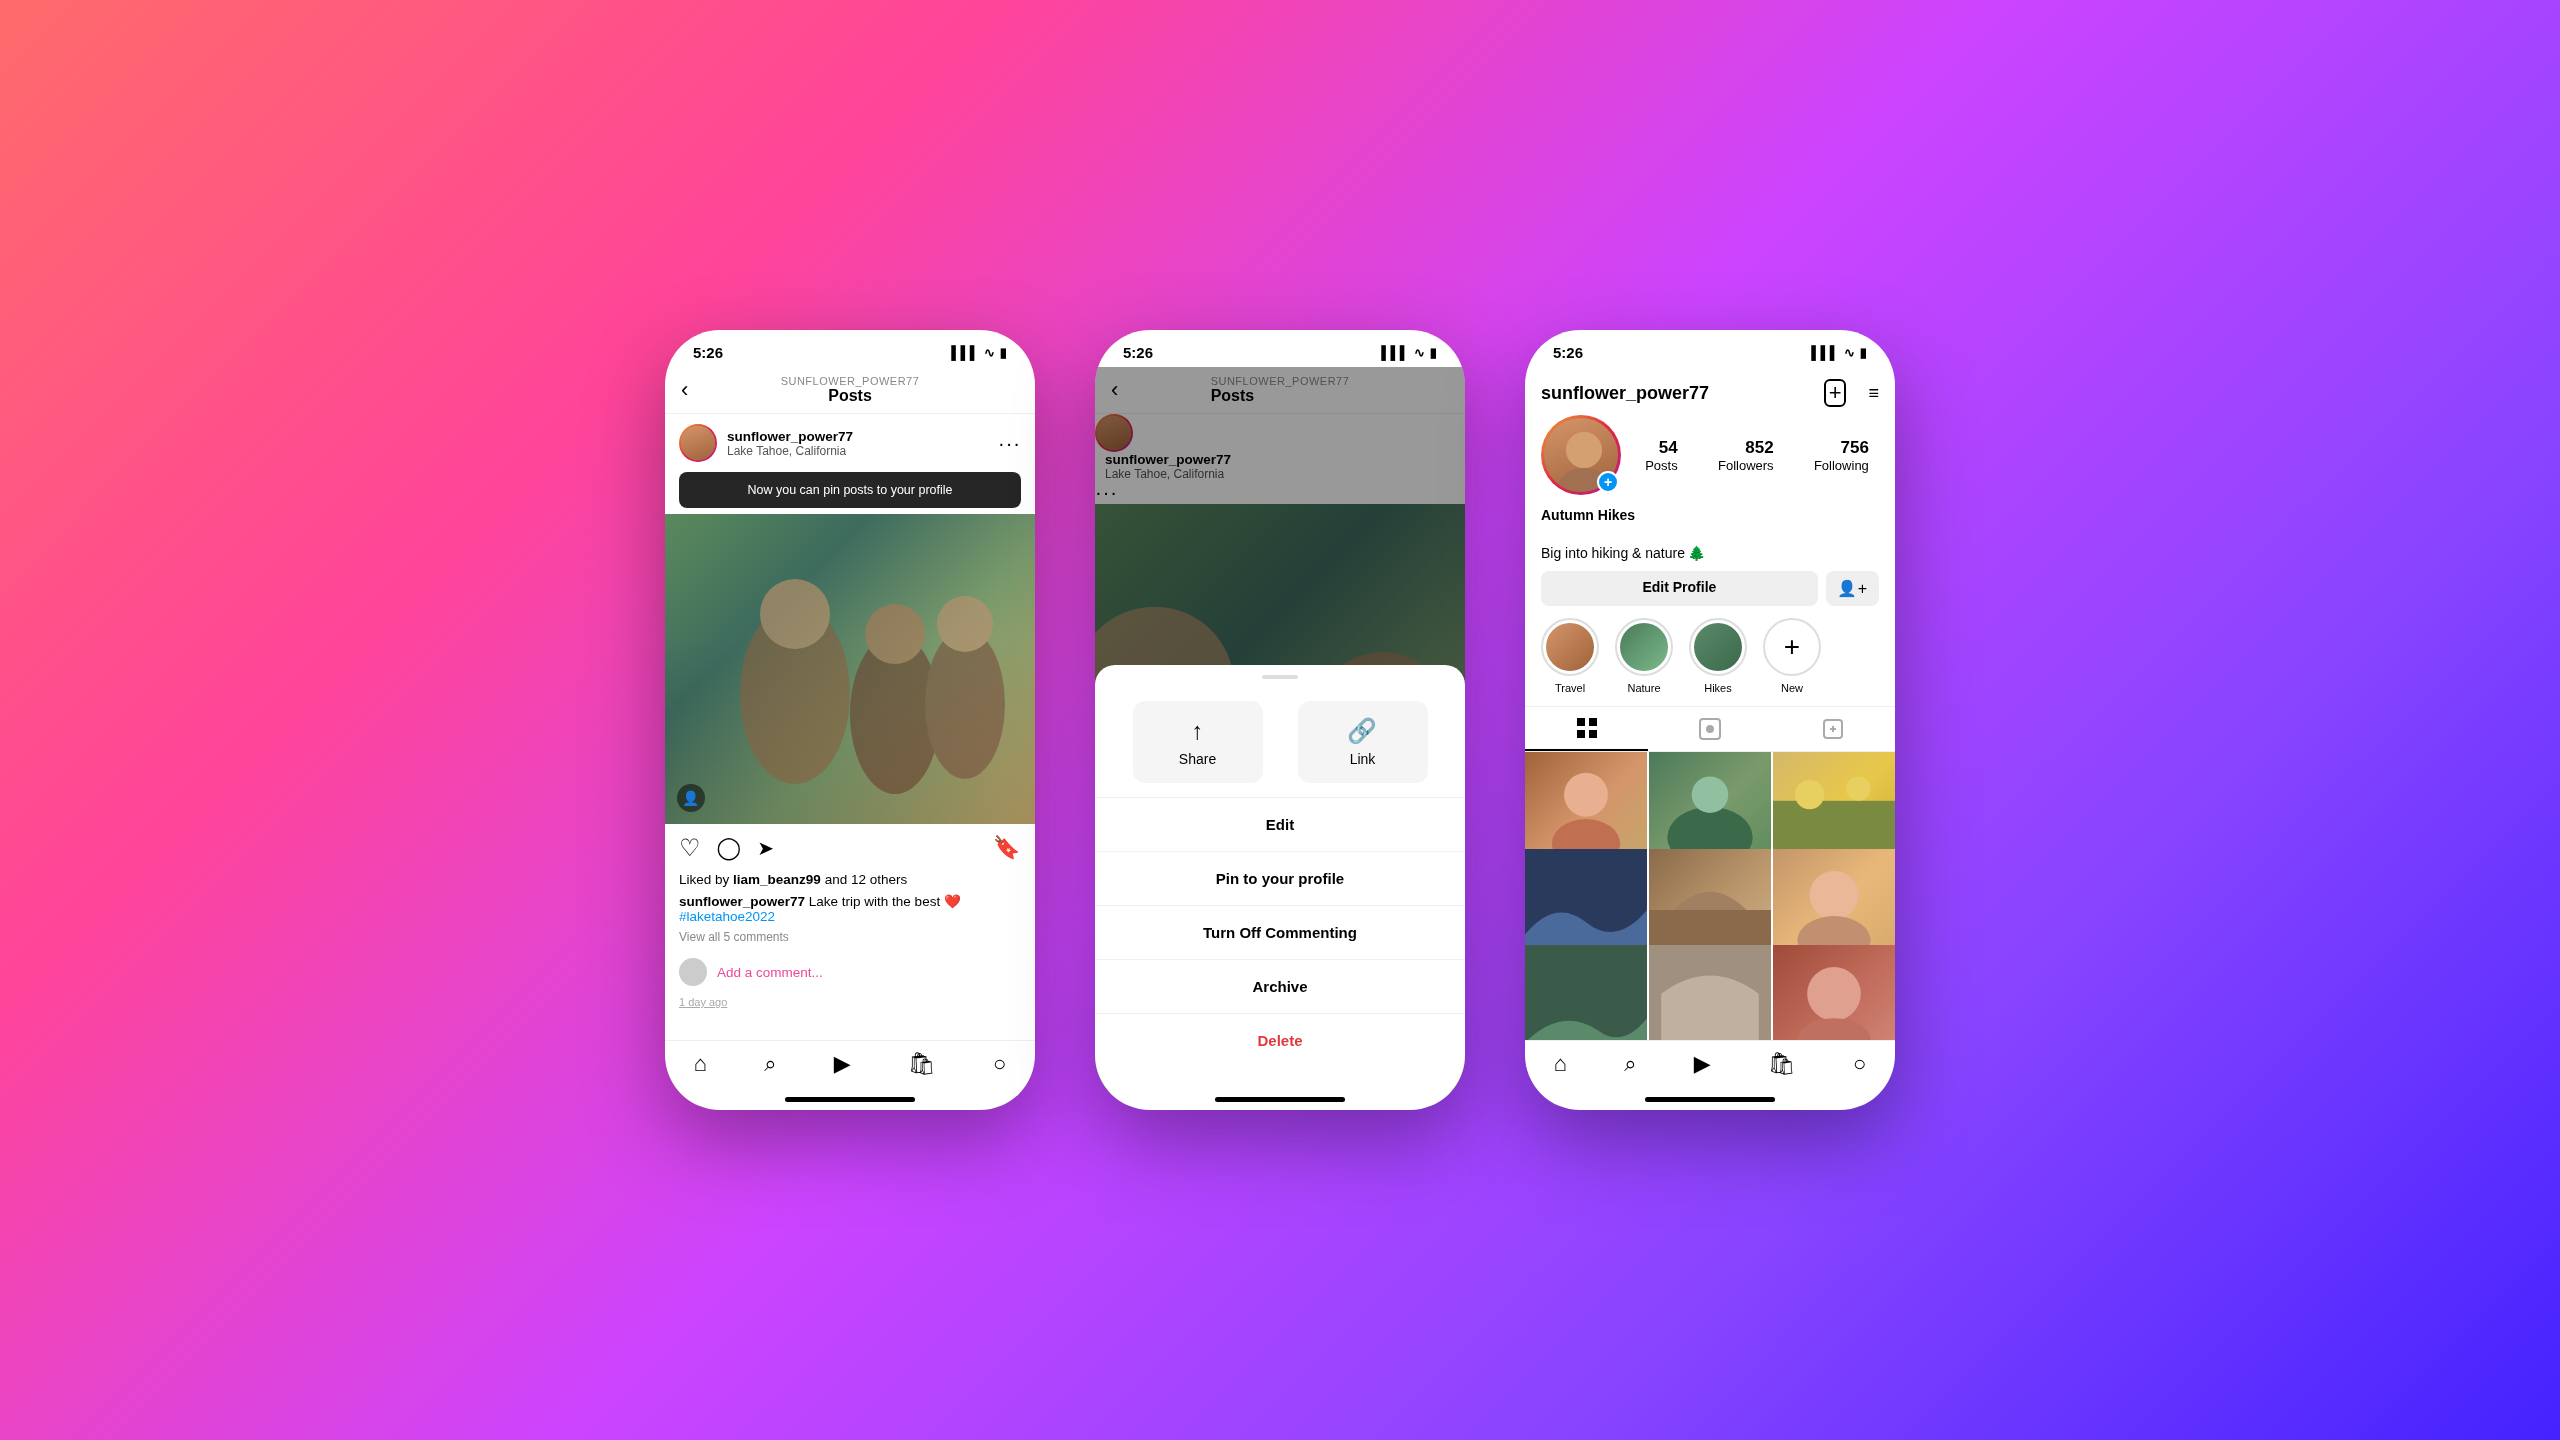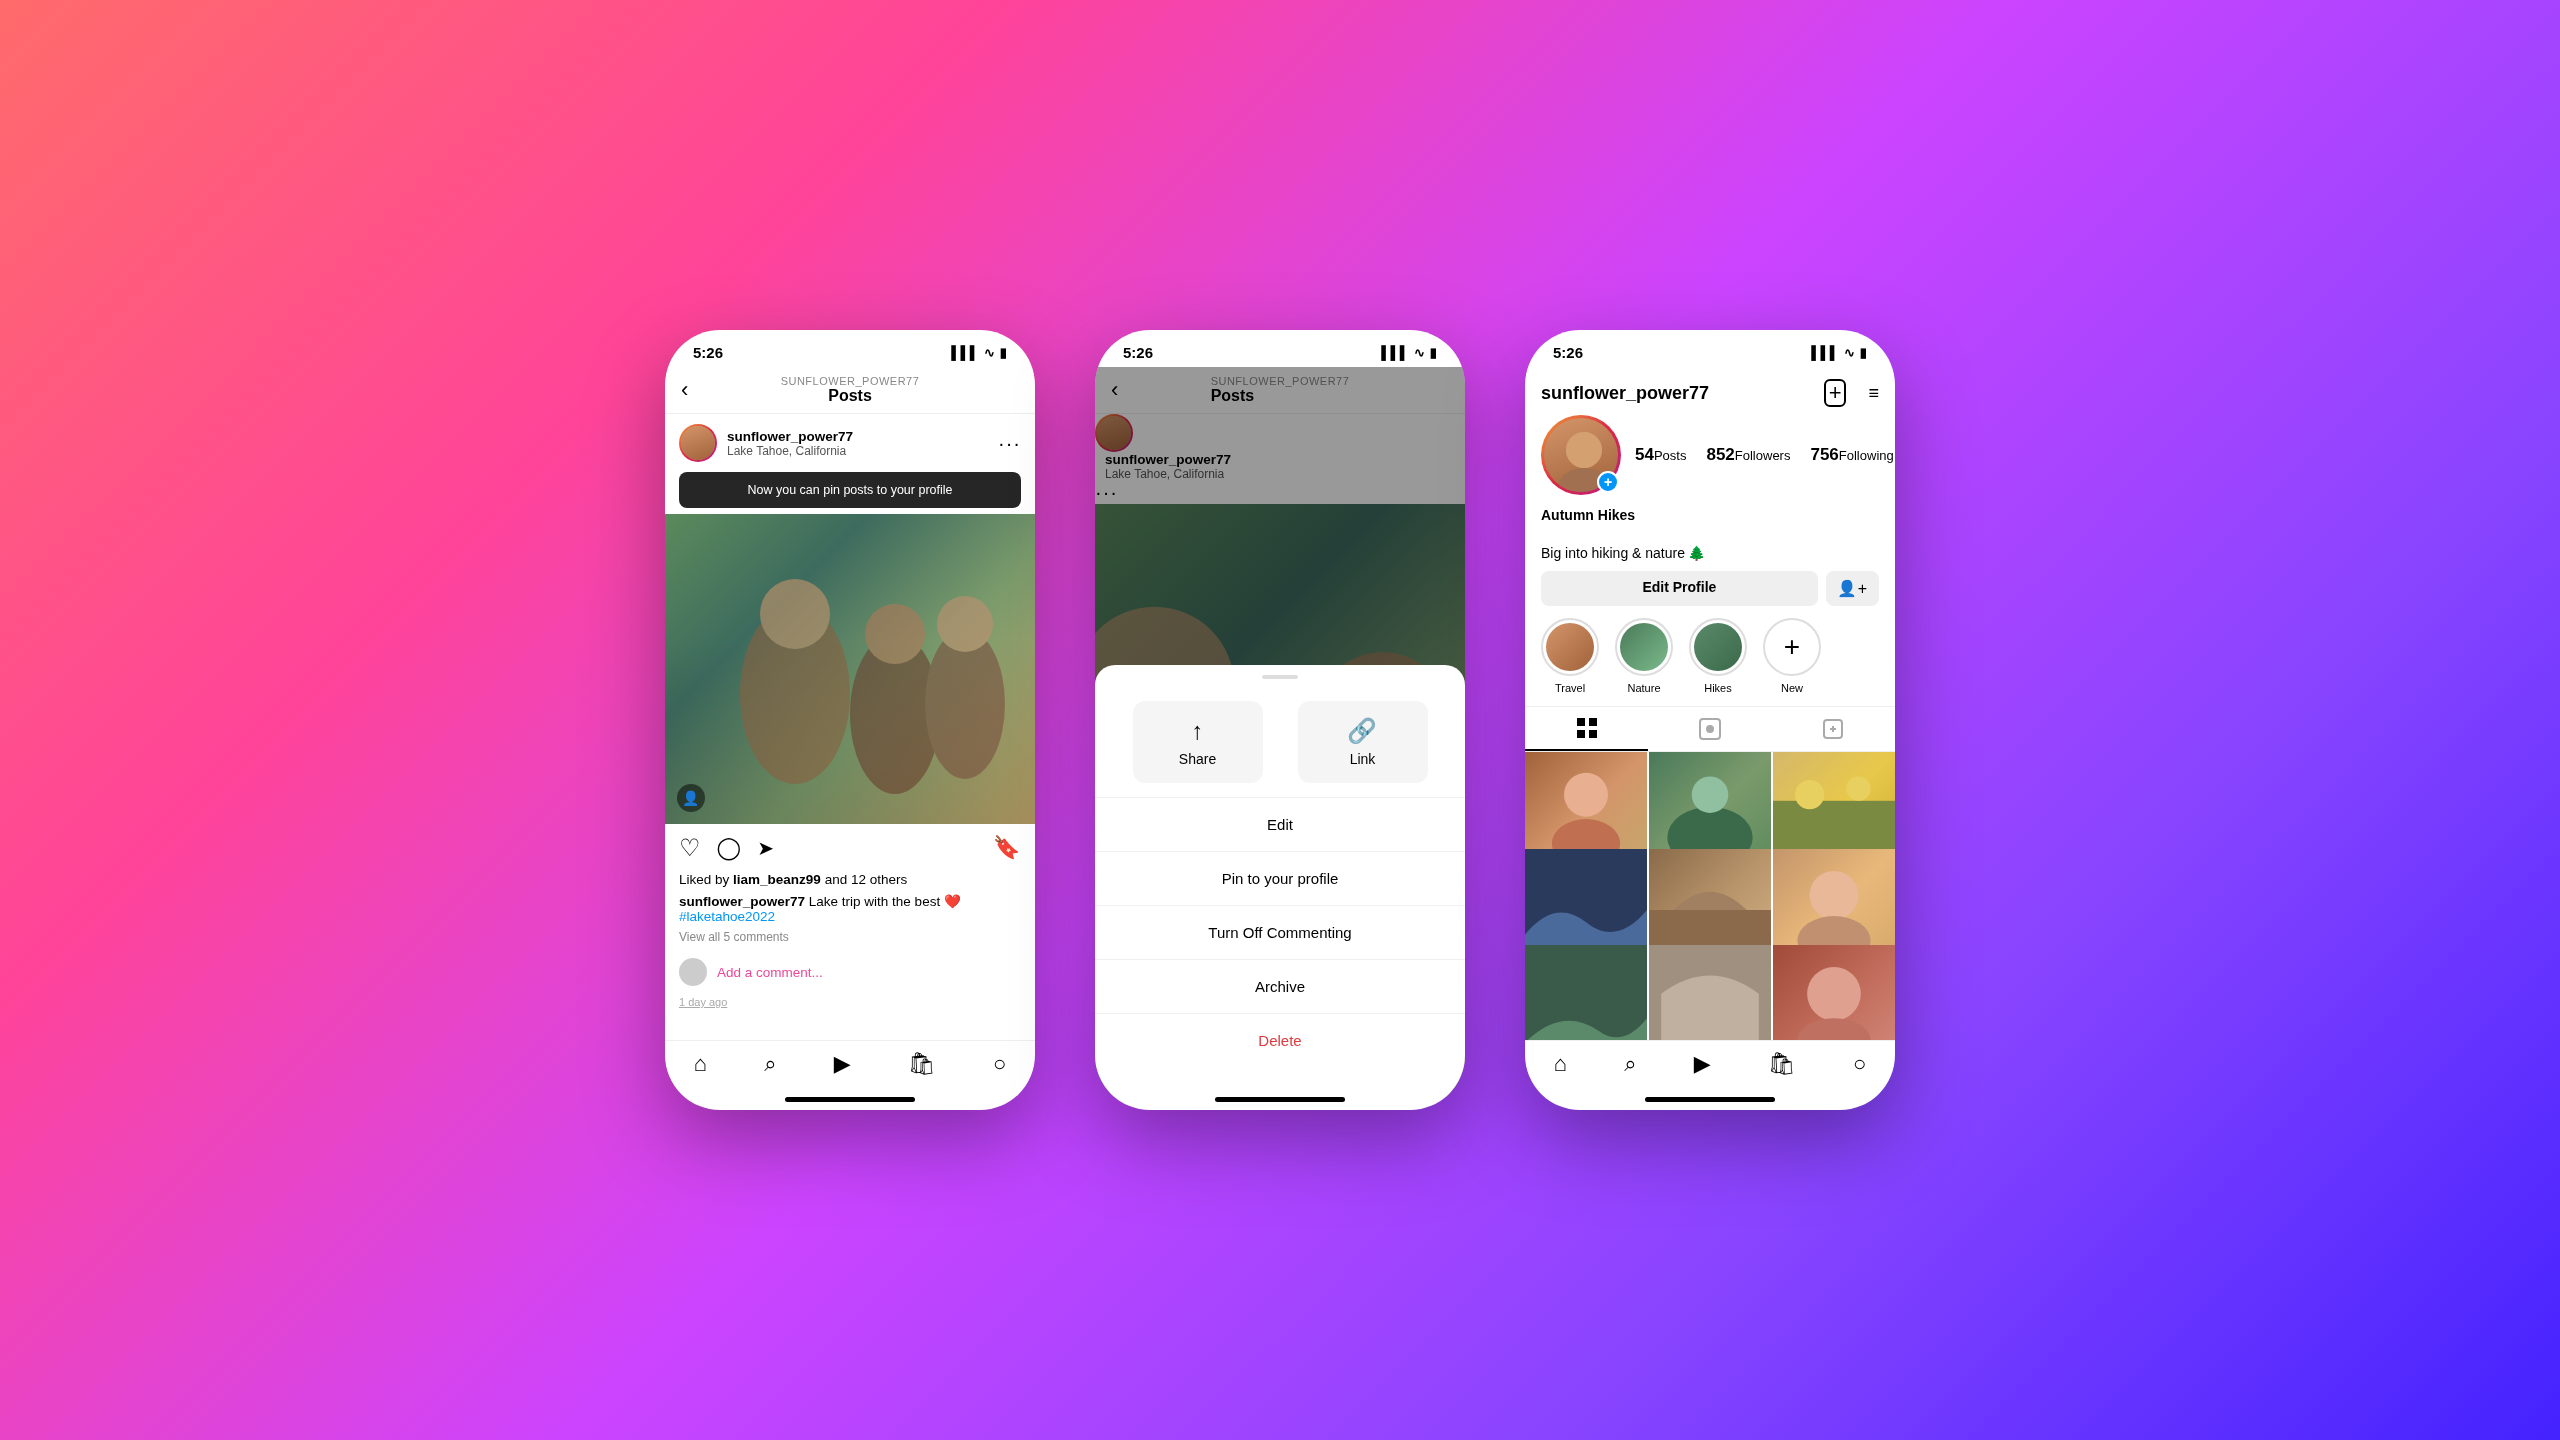--- a/index.html
+++ b/index.html
@@ -310,21 +310,21 @@
     }
     .share-btn-icon { font-size: 24px; }
     .share-btn-label { font-size: 14px; color: #000; font-weight: 500; }
 
     .sheet-menu-item {
       padding: 18px 20px;
       font-size: 15px;
       color: #000;
       text-align: center;
       border-bottom: 1px solid #f0f0f0;
-      font-weight: 400;
+      font-weight: 700;
     }
     .sheet-menu-item.delete { color: #e0393e; }
     .sheet-menu-item:last-child { border-bottom: none; }
     .profile-username-text {
       font-size: 18px;
       font-weight: 700;
       color: #000;
     }
     .profile-header-icons {
       display: flex;
@@ -377,22 +377,22 @@
     }
 
     .profile-stats {
       display: flex;
       gap: 20px;
       flex: 1;
       justify-content: space-around;
     }
     .stat-item {
       display: flex;
-      flex-direction: row;
-      align-items: center;
+      flex-direction: column;
+      align-items: flex-end;
     }
     .stat-number {
       font-size: 17px;
       font-weight: 700;
       color: #000;
     }
     .stat-label {
       font-size: 13px;
       color: #000;
     }

